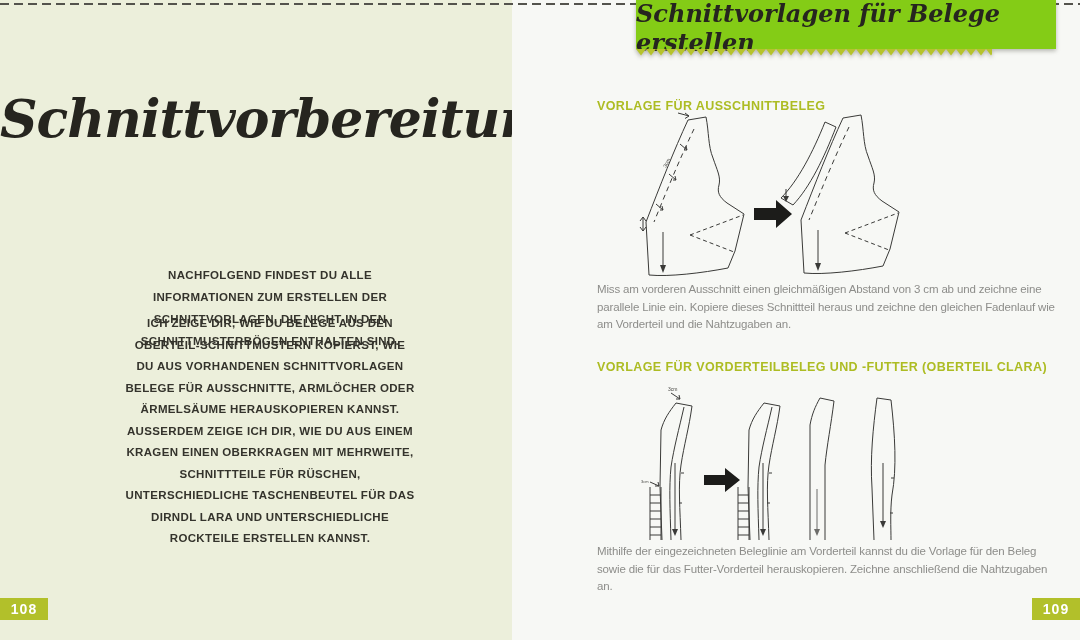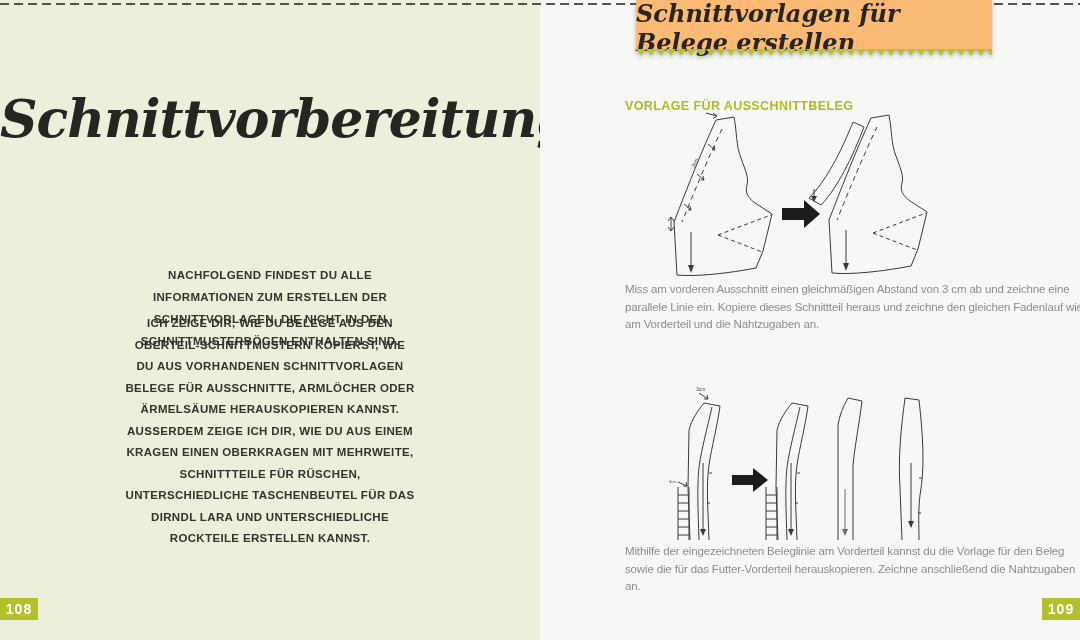--- a/index.html
+++ b/index.html
@@ -1,45 +1,45 @@
 <!DOCTYPE html>
 <html><head>
 <meta charset="utf-8">
 <style>
   html,body{margin:0;padding:0;}
   body{width:1080px;height:640px;position:relative;overflow:hidden;
        font-family:"Liberation Sans",sans-serif;background:#f7f8f5;}
   .spread{position:absolute;inset:0;}
   .page{position:absolute;top:0;height:640px;}
   .page-left{left:0;width:540px;background:#ecefdb;}
-  .page-right{left:540px;width:540px;background:#f7f8f5;}
+  .page-right{left:512px;width:540px;background:#f7f8f5;}
 
   .top-dash{position:absolute;left:0;top:3px;width:1080px;height:2px;z-index:2;
     background:repeating-linear-gradient(90deg,#54534d 0 9px,transparent 9px 14px);}
 
   
   .script-title{position:absolute;left:0;top:88px;width:540px;margin:0;
     text-align:center;font-family:"DejaVu Serif",serif;font-style:italic;font-weight:bold;
     font-size:52px;color:#26251f;letter-spacing:-1px;}
   .lead{position:absolute;margin:0;text-align:center;white-space:pre-line;
     font-weight:bold;color:#34332c;font-size:11.5px;letter-spacing:.35px;}
   .lead-intro{left:100px;top:240px;width:340px;line-height:22px;margin-top:24px;}
   .lead-body{left:85px;top:313px;width:370px;line-height:21.5px;}
 
   
-  .tab{position:absolute;top:598px;width:38px;height:22px;background:#b2c02a;z-index:3;
+  .tab{position:absolute;top:598px;width:48px;height:22px;background:#b2c02a;z-index:3;
     color:#ffffff;font-weight:bold;font-size:14px;letter-spacing:1px;
     display:flex;align-items:center;justify-content:center;}
   .tab-left{left:0;}
   .tab-right{right:0;text-align:right;}
 
   
   .banner-wrap{position:absolute;left:96px;top:0;width:356px;z-index:4;
     filter:drop-shadow(0 2px 2px rgba(60,60,50,.35));}
-  .banner{width:356px;height:49px;background:#fdba74;
+  .banner{width:420px;height:49px;background:#84cc16;
     display:flex;align-items:center;justify-content:center;}
   .banner-text{font-family:"DejaVu Serif",serif;font-style:italic;font-weight:bold;
     font-size:24px;color:#26251f;padding-top:6px;}
   .banner-zz{display:block;}
 
   
   .green-head{position:absolute;margin:0;color:#adbc23;font-weight:bold;
     font-size:12.5px;letter-spacing:.4px;}
   .head-1{left:85px;top:99px;}
   .head-2{left:85px;top:360px;}
@@ -116,20 +116,21 @@
         <polygon class="ah" points="159,86 162,92 165,86"></polygon>
       </g>
 
       <g transform="translate(155,-2)">
         <use href="#bodice"></use>
       </g>
     </svg>
 
     <p class="caption cap-1">Miss am vorderen Ausschnitt einen gleichmäßigen Abstand von 3 cm ab und zeichne eine parallele Linie ein. Kopiere dieses Schnittteil heraus und zeichne den gleichen Fadenlauf wie am Vorderteil und die Nahtzugaben an.</p>
 
+    <h2 class="green-head head-2">VORLAGE FÜR VORDERTEILBELEG UND -FUTTER (OBERTEIL CLARA)</h2>
 
     <svg class="diag diag-2" width="308" height="158" viewBox="0 0 308 158">
       <defs>
         <g id="fpanel">
           <path d="M68,23 L52,20 C45,29 40,36 37,47 L36,104 L38,157 M68,23 C65,45 60,62 57,82 C54,102 56,125 57,157"></path>
           <path d="M60,24 C55,46 50,64 47,84 C45,104 46,126 47,157"></path>
           <path d="M26,104 L26,157 M37,104 L37,157 M26,112 L37,112 M26,120 L37,120 M26,128 L37,128 M26,136 L37,136 M26,144 L37,144 M26,152 L37,152"></path>
           <line x1="51" y1="80" x2="51" y2="148"></line>
           <polygon class="ah" points="48,146 51,153 54,146"></polygon>
           <path d="M57,90 L60,90 M55,120 L58,120"></path>

